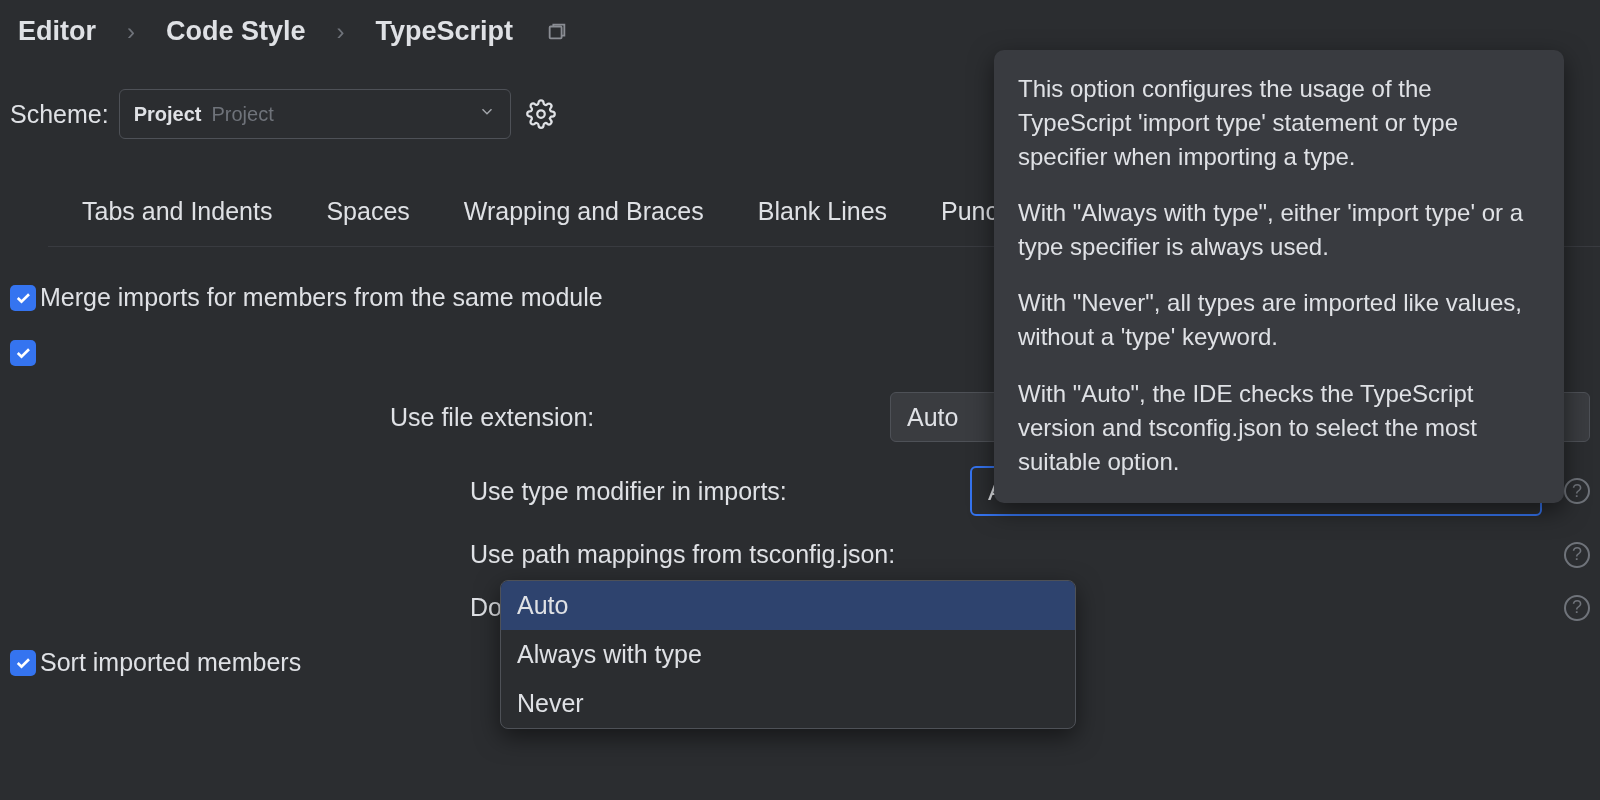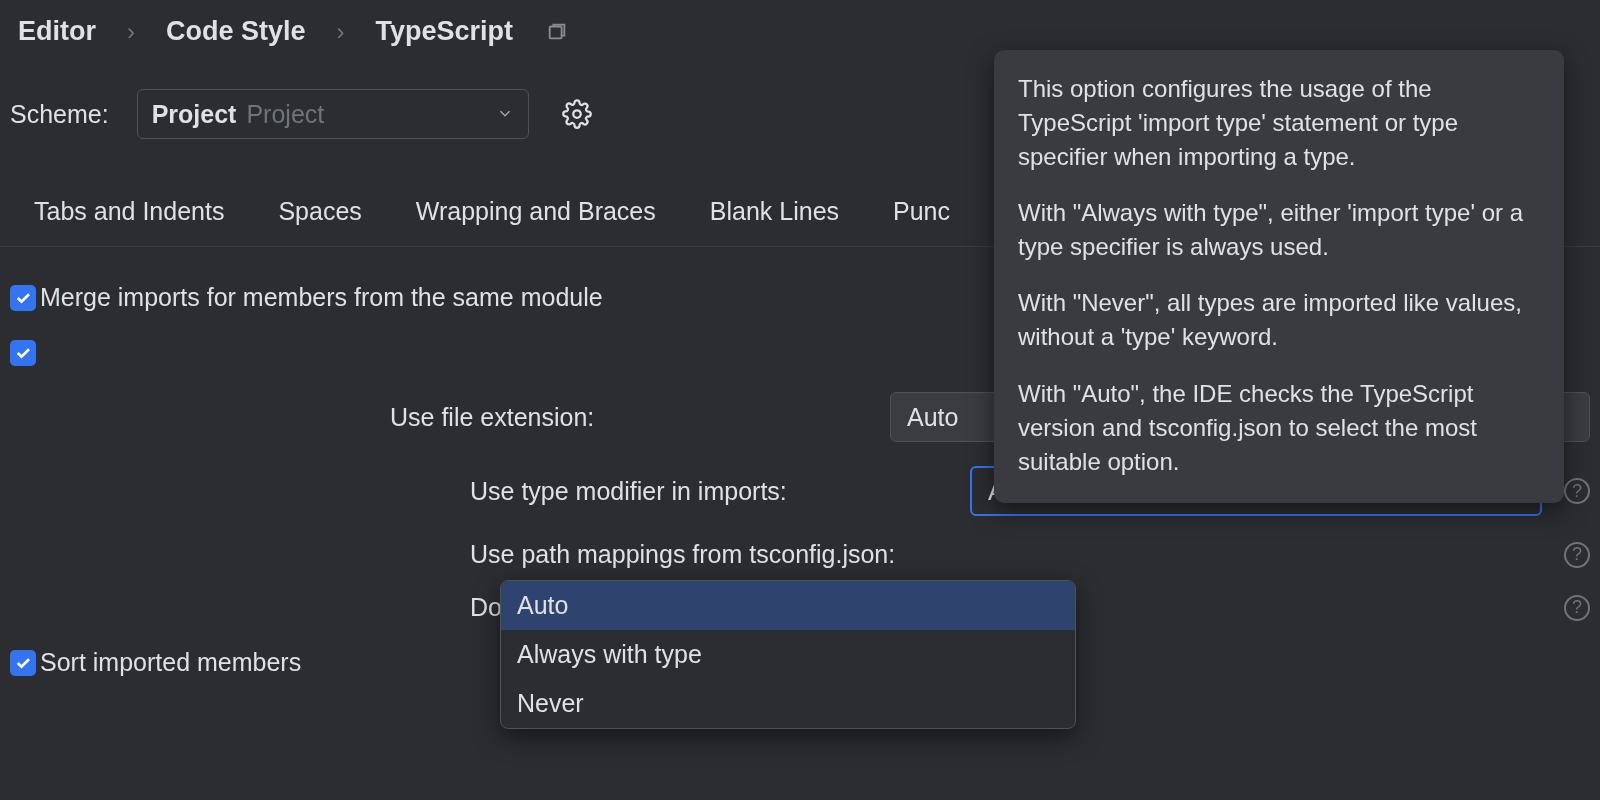--- a/index.html
+++ b/index.html
@@ -28,37 +28,37 @@
     font-size: 24px;
   }
   .breadcrumb .rect-icon {
     display: inline-flex;
     align-items: center;
     margin-left: 2px;
   }
   .scheme-row {
     display: flex;
     align-items: center;
-    gap: 28px;
+    gap: 10px;
     padding: 32px 10px 0 10px;
   }
   .scheme-label {
     font-size: 25px;
     color: #dfe1e5;
   }
   .scheme-select {
     display: flex;
     align-items: center;
     background: #2b2d30;
     border: 1px solid #4e5157;
     border-radius: 6px;
     height: 50px;
     width: 392px;
     padding: 0 14px;
-    font-size: 25px;
+    font-size: 20px;
     position: relative;
   }
   .scheme-select .bold { font-weight: 600; color: #dfe1e5; }
   .scheme-select .dim { color: #6f737a; margin-left: 10px; }
   .scheme-select .chev {
     position: absolute;
     right: 14px;
     top: 50%;
     transform: translateY(-50%);
   }
@@ -70,20 +70,21 @@
     height: 40px;
     color: #dfe1e5;
   }
   .tabs {
     display: flex;
     gap: 54px;
     padding: 58px 34px 20px 34px;
     border-bottom: 1px solid #393b40;
     font-size: 25px;
     color: #dfe1e5;
+    margin-left: 48px;
   }
   .option-area {
     padding: 22px 10px 0 10px;
   }
   .check-row {
     display: flex;
     align-items: center;
     gap: 4px;
     padding: 14px 0;
     font-size: 25px;

